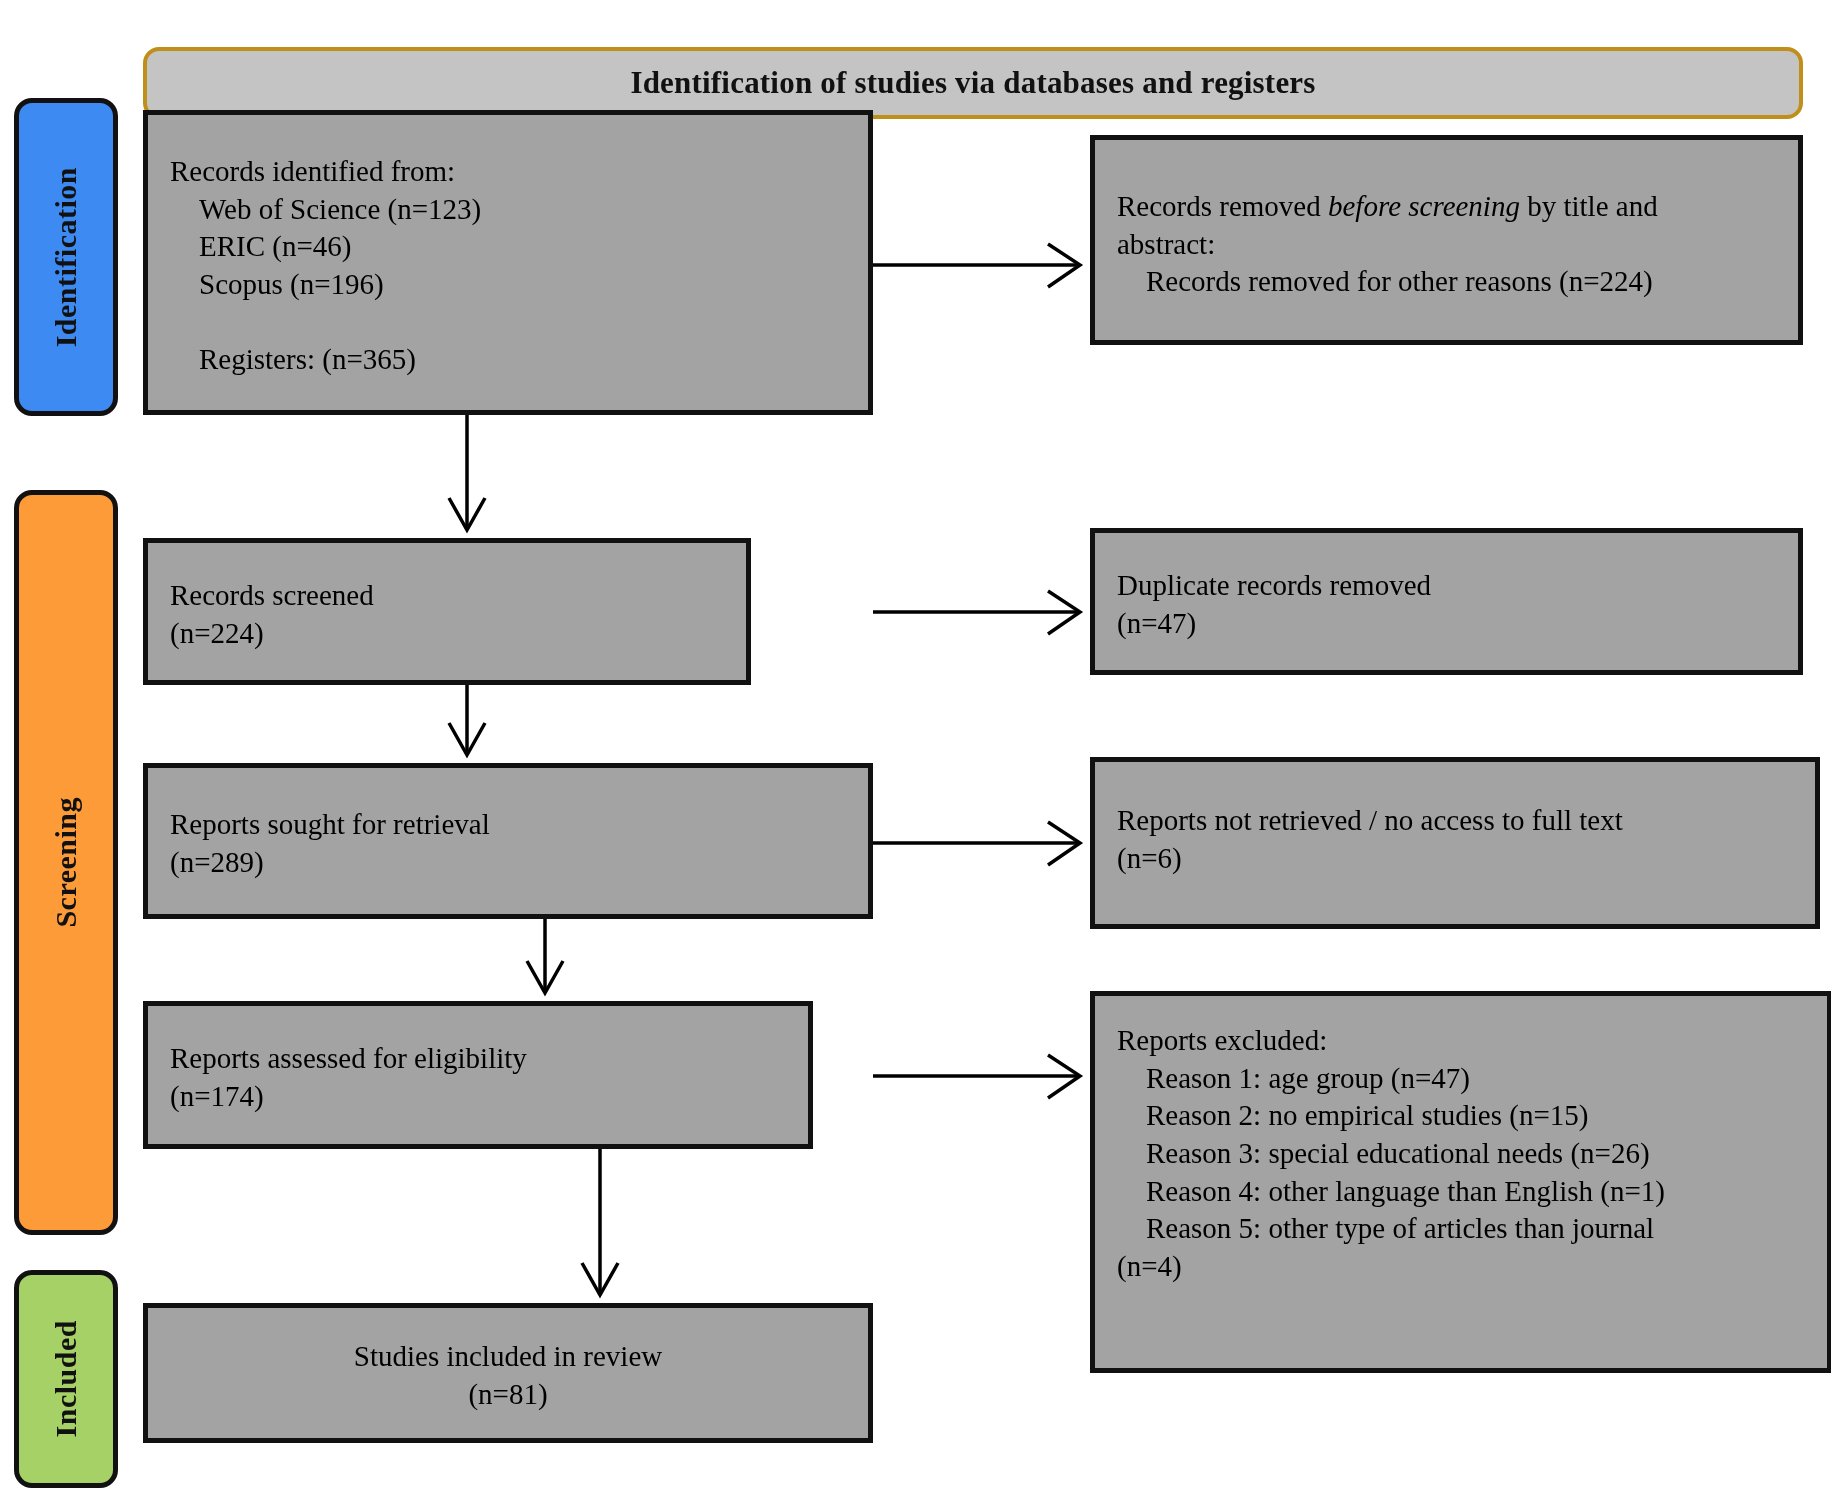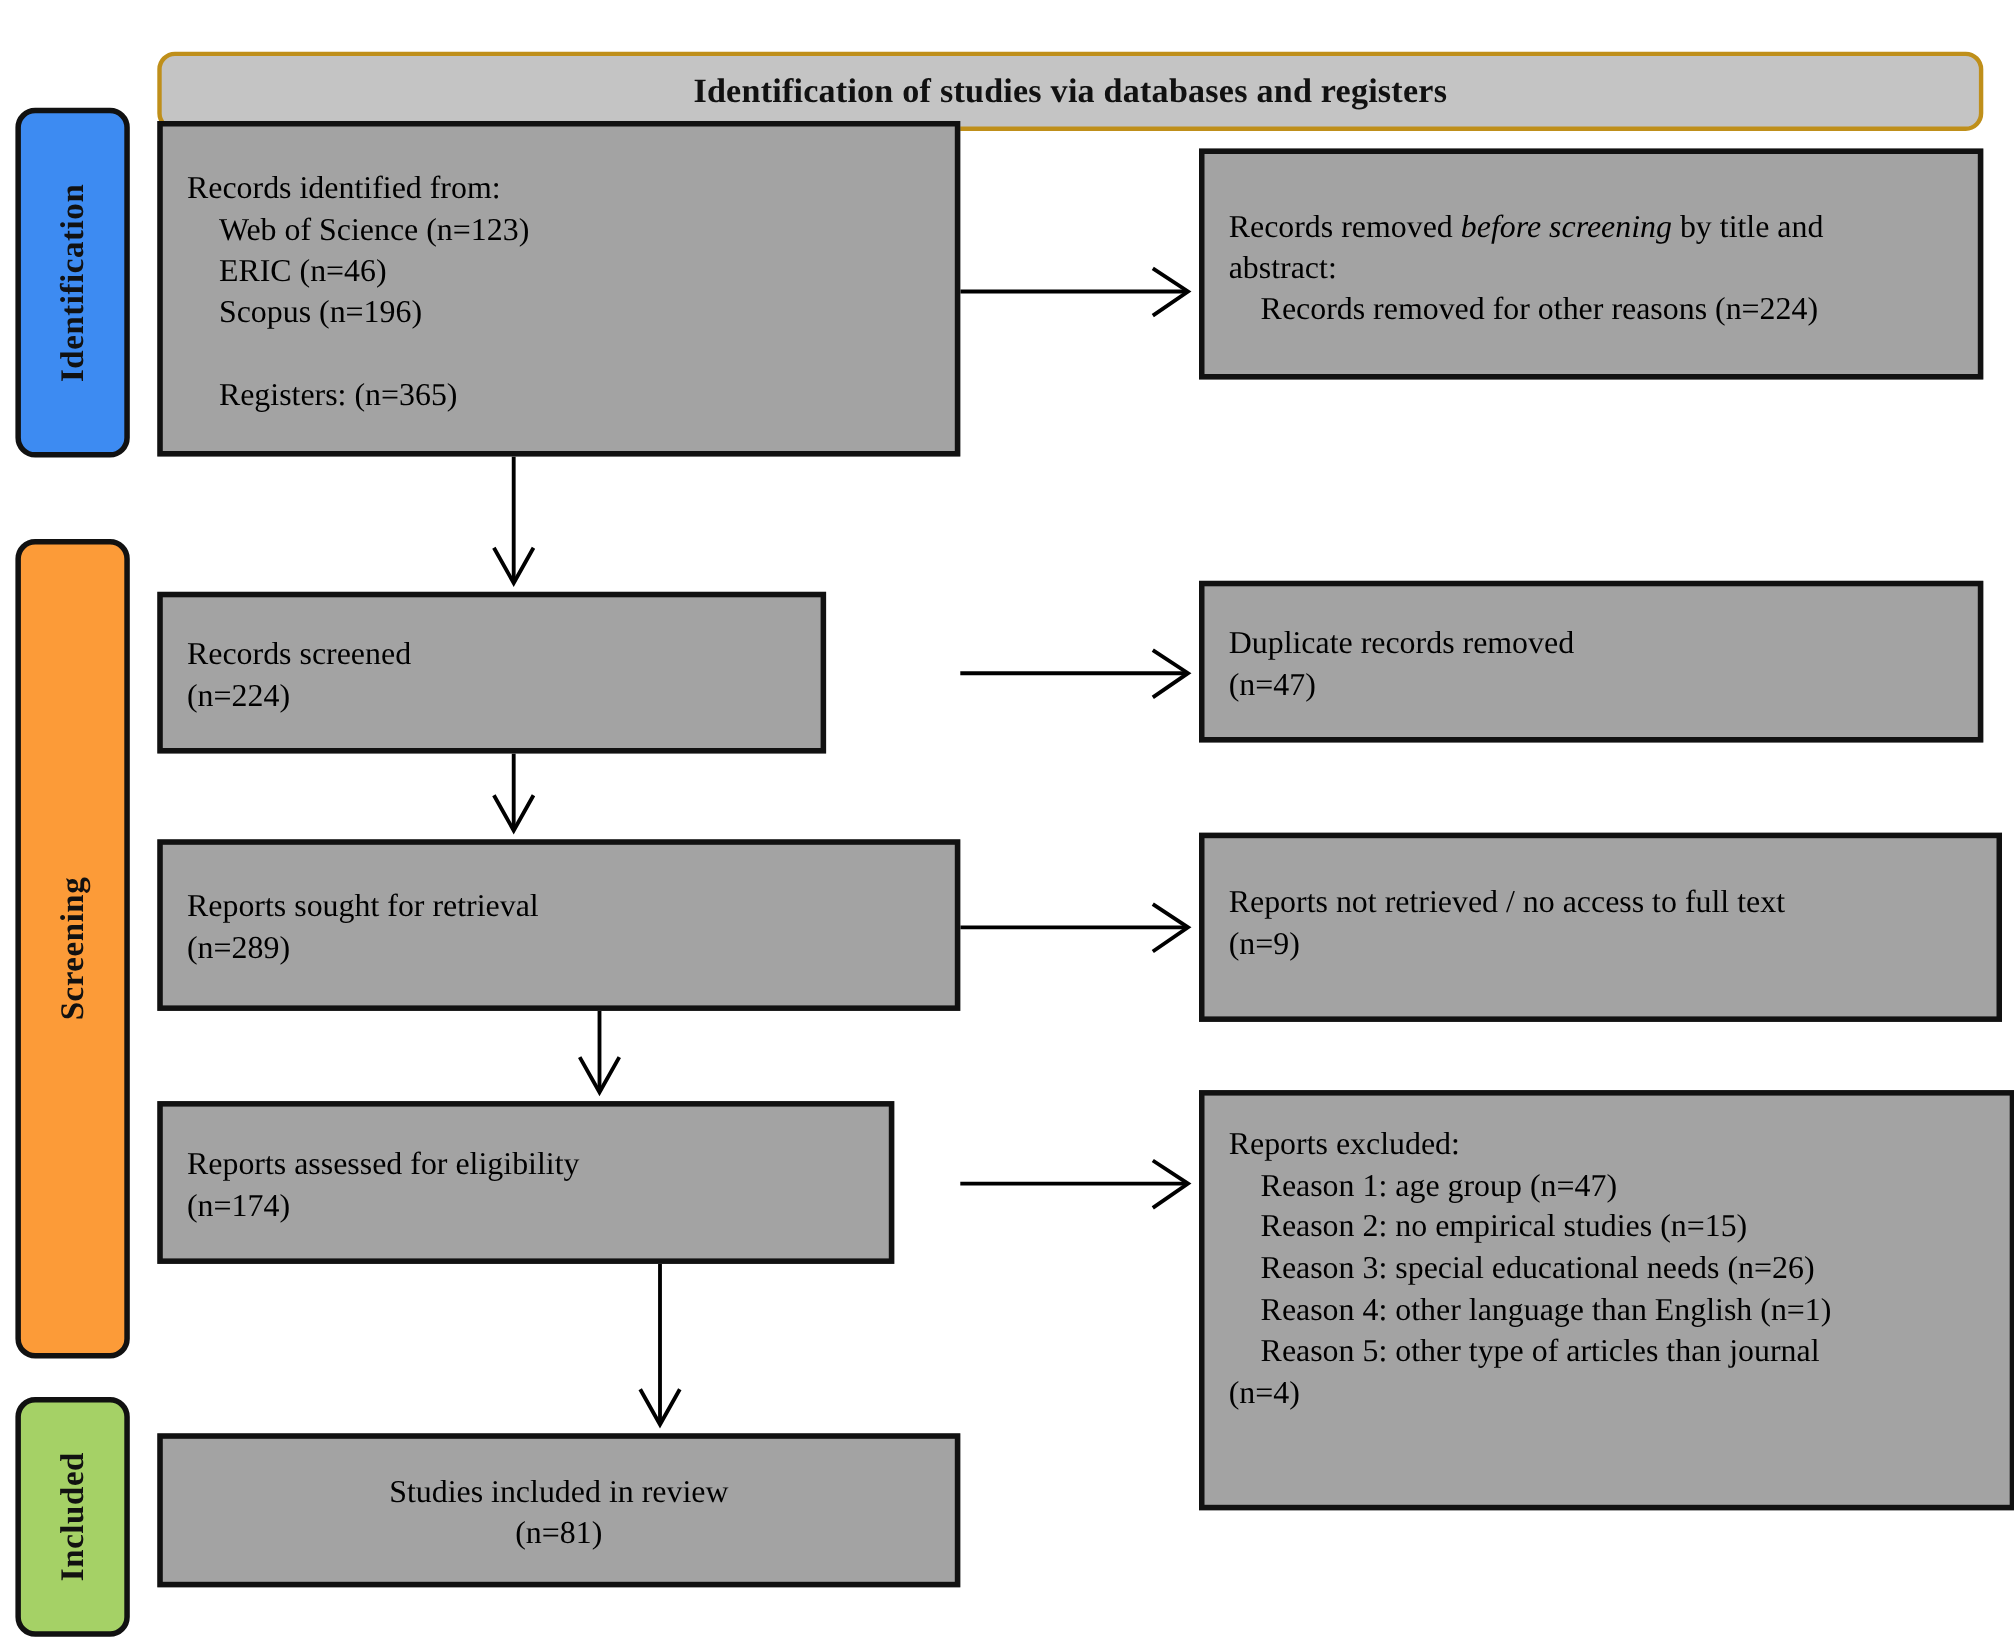--- a/index.html
+++ b/index.html
@@ -195,21 +195,21 @@
 (n=47)</div>
   </div>
 
   <div class="box" id="box-sought">
     <div class="box-text">Reports sought for retrieval
 (n=289)</div>
   </div>
 
   <div class="box" id="box-notretrieved">
     <div class="box-text">Reports not retrieved / no access to full text
-(n=9)</div>
+(n=6)</div>
   </div>
 
   <div class="box" id="box-assessed">
     <div class="box-text">Reports assessed for eligibility
 (n=174)</div>
   </div>
 
   <div class="box" id="box-excluded">
     <div class="box-text">Reports excluded:
     Reason 1: age group (n=47)

